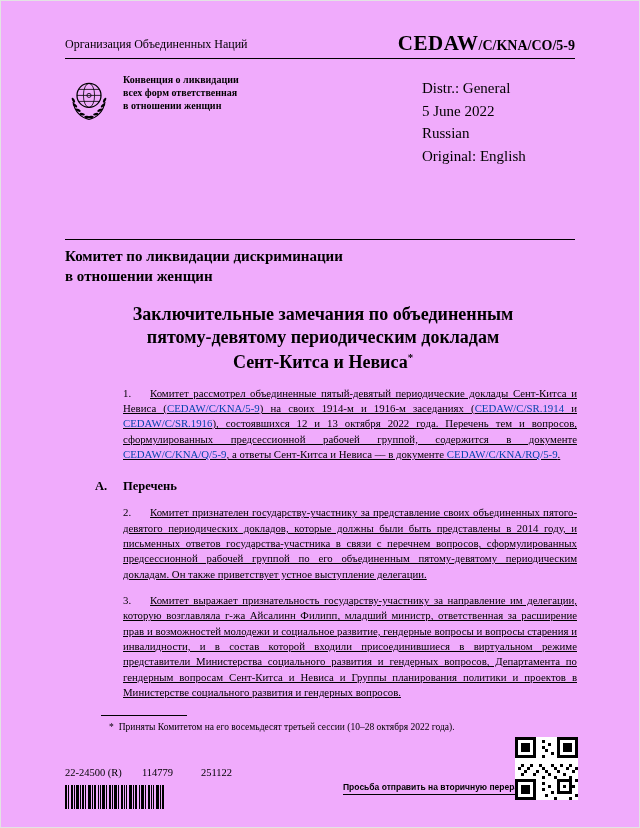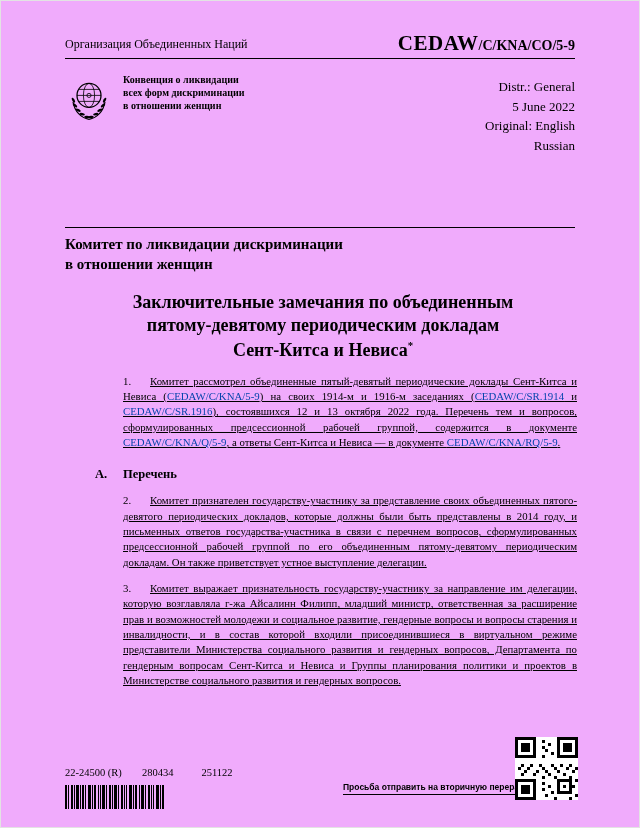--- a/index.html
+++ b/index.html
@@ -34,21 +34,21 @@
   .masthead { display: flex; margin-top: 12px; }
   .emblem { flex: 0 0 52px; width: 52px; padding-top: 2px; }
   .mast-title {
     flex: 0 0 295px;
     font-weight: bold;
     font-size: 10px;
     line-height: 1.3;
     padding-left: 6px;
     padding-top: 2px;
   }
-  .mast-info { flex: 1; font-size: 13px; line-height: 1.5; padding-top: 6px; padding-left: 4px; text-align: right; }
+  .mast-info { flex: 1; font-size: 15px; line-height: 1.5; padding-top: 6px; padding-left: 4px; }
 
   .section-rule { border-top: 1px solid #000; margin-top: 72px; }
 
   .committee { font-weight: bold; font-size: 15px; line-height: 1.35; margin-top: 6px; }
 
   .body-block { margin-left: 58px; }
 
   .doc-title {
     font-weight: bold;
     font-size: 18px;
@@ -148,28 +148,28 @@
             <ellipse cx="49.5" cy="29" rx="1.5" ry="3.4" transform="rotate(30 49.5 29)"></ellipse>
             <ellipse cx="47.5" cy="35.5" rx="1.5" ry="3.4" transform="rotate(50 47.5 35.5)"></ellipse>
             <ellipse cx="43.5" cy="41.5" rx="1.5" ry="3.4" transform="rotate(65 43.5 41.5)"></ellipse>
             <ellipse cx="38.5" cy="46.5" rx="1.5" ry="3.4" transform="rotate(78 38.5 46.5)"></ellipse>
             <ellipse cx="32.5" cy="50" rx="1.5" ry="3.4" transform="rotate(87 32.5 50)"></ellipse>
           </g>
         </svg>
       </div>
       <div class="mast-title">
         <div>Конвенция о ликвидации</div>
-        <div>всех форм дискриминации</div>
+        <div>всех форм ответственная</div>
         <div>в отношении женщин</div>
       </div>
       <div class="mast-info">
         <div>Distr.: General</div>
         <div>5 June 2022</div>
+        <div>Russian</div>
         <div>Original: English</div>
-        <div>Russian</div>
       </div>
     </div>
 
     <div class="section-rule"></div>
 
     <div class="committee">
       <div>Комитет по ликвидации дискриминации</div>
       <div>в отношении женщин</div>
     </div>
 
@@ -184,23 +184,27 @@
           <span>Перечень</span>
       </div>
 
       <p class="para"><span class="para-num">2.</span><span>Комитет признателен государству-участнику за представление своих объединенных пятого-девятого периодических докладов, которые должны были быть представлены в 2014 году, и письменных ответов государства-участника в связи с перечнем вопросов, сформулированных предсессионной рабочей группой по его объединенным пятому-девятому периодическим докладам. Он также приветствует устное выступление делегации.</span></p>
 
       <p class="para"><span class="para-num">3.</span><span>Комитет выражает признательность государству-участнику за направление им делегации, которую возглавляла г-жа Айсалинн Филипп, младший министр, ответственная за расширение прав и возможностей молодежи и социальное развитие, гендерные вопросы и вопросы старения и инвалидности, и в состав которой входили присоединившиеся в виртуальном режиме представители Министерства социального развития и гендерных вопросов, Департамента по гендерным вопросам Сент-Китса и Невиса и Группы планирования политики и проектов в Министерстве социального развития и гендерных вопросов.</span></p>
 
     </div>
   </div>
 
+  <div class="footnote-area">
+    <div class="footnote-rule"></div>
+    <div class="footnote-text"><span class="fn-star">*</span><span>Приняты Комитетом на его восемьдесят третьей сессии (10–28 октября 2022 года).</span></div>
+  </div>
 
   <div class="footer-codes">
-    <span>22-24500 (R)</span><span class="fc-date">280434</span><span class="fc-date2">251122</span>
+    <span>22-24500 (R)</span><span class="fc-date">114779</span><span class="fc-date2">251122</span>
   </div>
 
   <div class="barcode">
     <svg width="100" height="24" viewBox="0 0 100 24" aria-hidden="true">
       <g fill="#000">
         <rect x="0" y="0" width="2" height="24"></rect>
           <rect x="3" y="0" width="1" height="24"></rect>
         <rect x="6" y="0" width="2" height="24"></rect>
           <rect x="9" y="0" width="1" height="24"></rect>
         <rect x="11" y="0" width="3" height="24"></rect>

